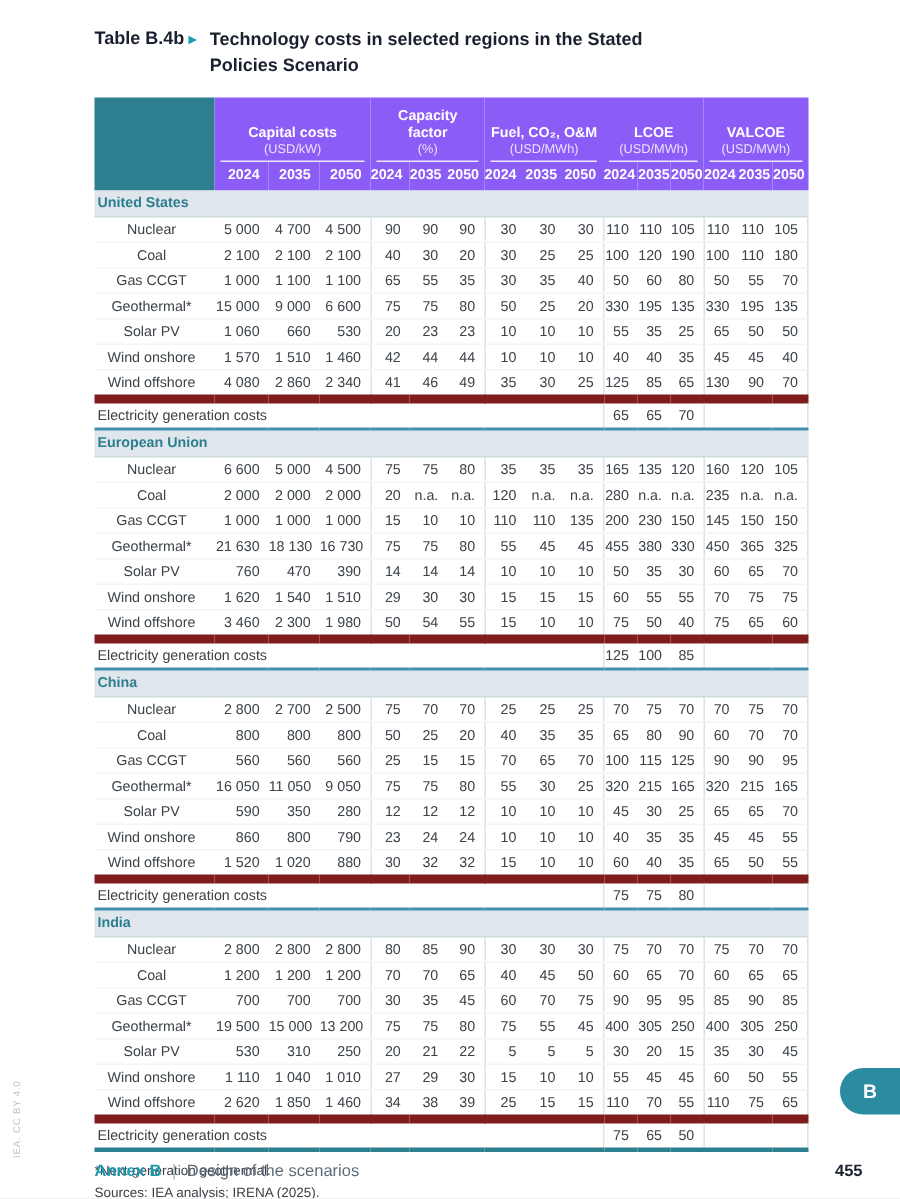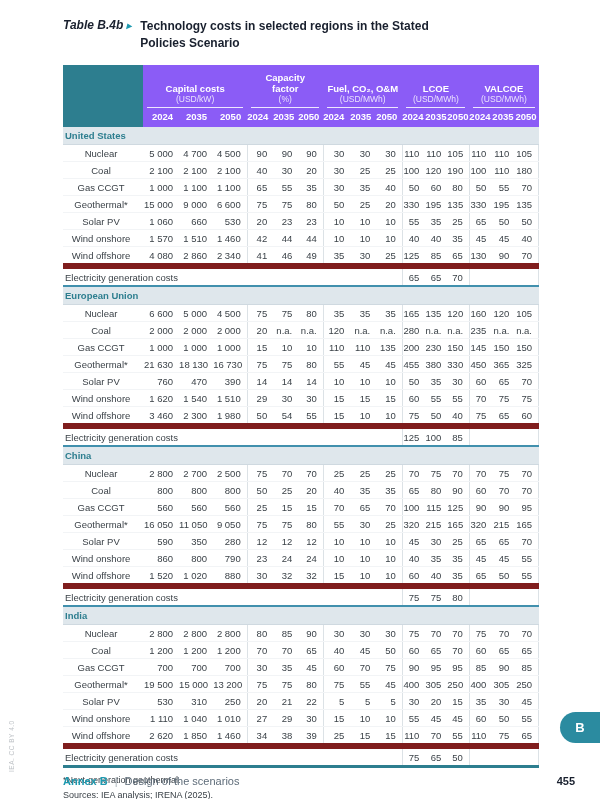--- a/index.html
+++ b/index.html
@@ -2,21 +2,21 @@
 <html><head>
 <meta charset="utf-8">
 <style>
   html,body{margin:0;padding:0;background:#e8e8e8;}
   .page{position:relative;width:600px;height:799px;background:#ffffff;overflow:hidden;
         font-family:"Liberation Sans",sans-serif;color:#3b4248;}
   .content{position:absolute;left:63px;top:18px;width:476px;}
 
   
   .title-row{display:flex;align-items:flex-start;gap:9px;margin-bottom:12px;}
-  .title-label{font-size:12px;font-weight:bold;color:#19202e;white-space:nowrap;font-style:italic;}
+  .title-label{font-size:12px;font-weight:bold;color:#19202e;white-space:nowrap;}
   .title-arrow{color:#1e9ab0;font-size:10px;margin-left:3px;}
   .title-text{font-size:12px;font-weight:bold;color:#19202e;width:300px;line-height:1.45;}
 
   
   table{border-collapse:collapse;table-layout:fixed;width:476px;}
   thead th{background:#8b5cf6;color:#ffffff;font-weight:bold;vertical-align:bottom;padding:0;}
   .ginner{margin:5px 4px 0 4px;padding:2px 0 3px 0;border-bottom:1px solid rgba(255,255,255,0.85);text-align:center;}
   .gl{font-size:9.5px;font-weight:bold;line-height:11px;}
   .gu{font-size:8.5px;font-weight:normal;color:rgba(255,255,255,0.82);line-height:10px;}
   th.corner{background:#2d7e8f;}

